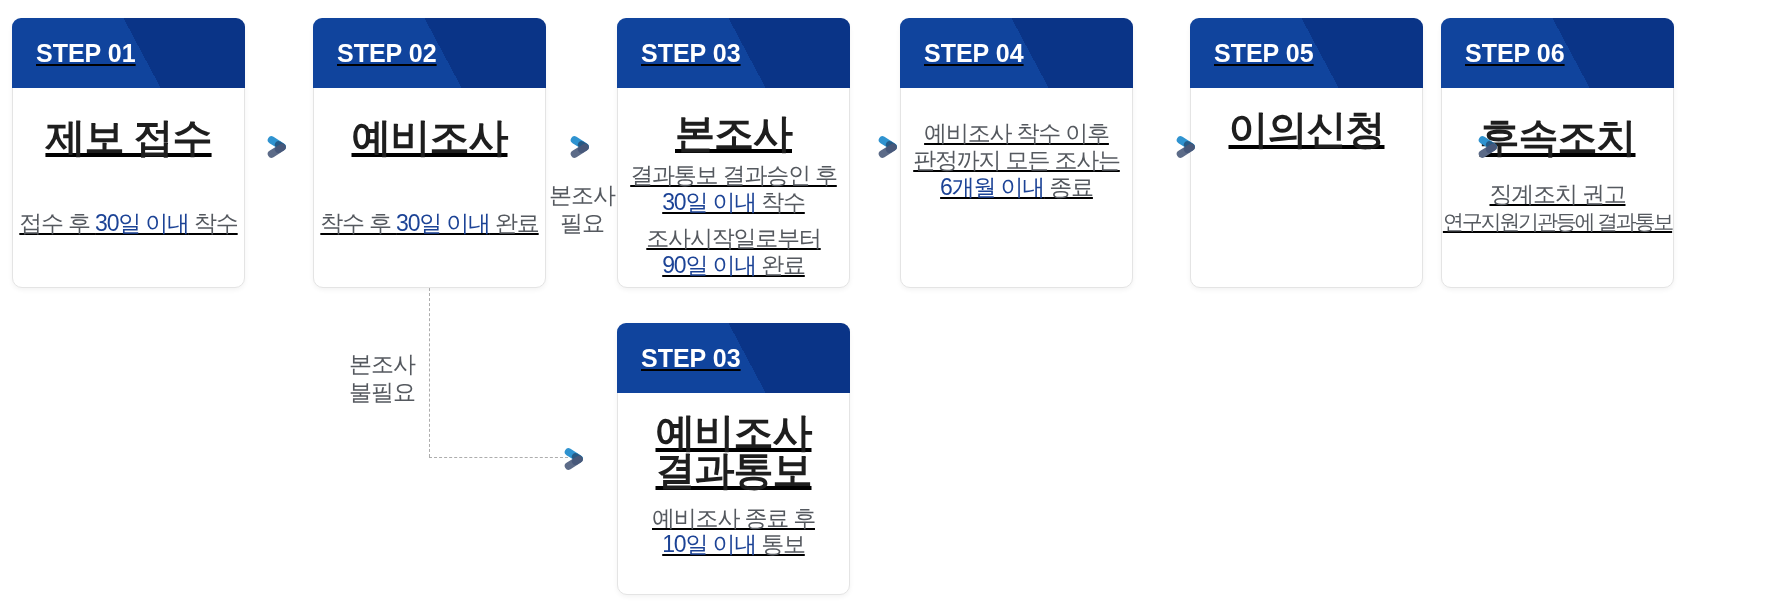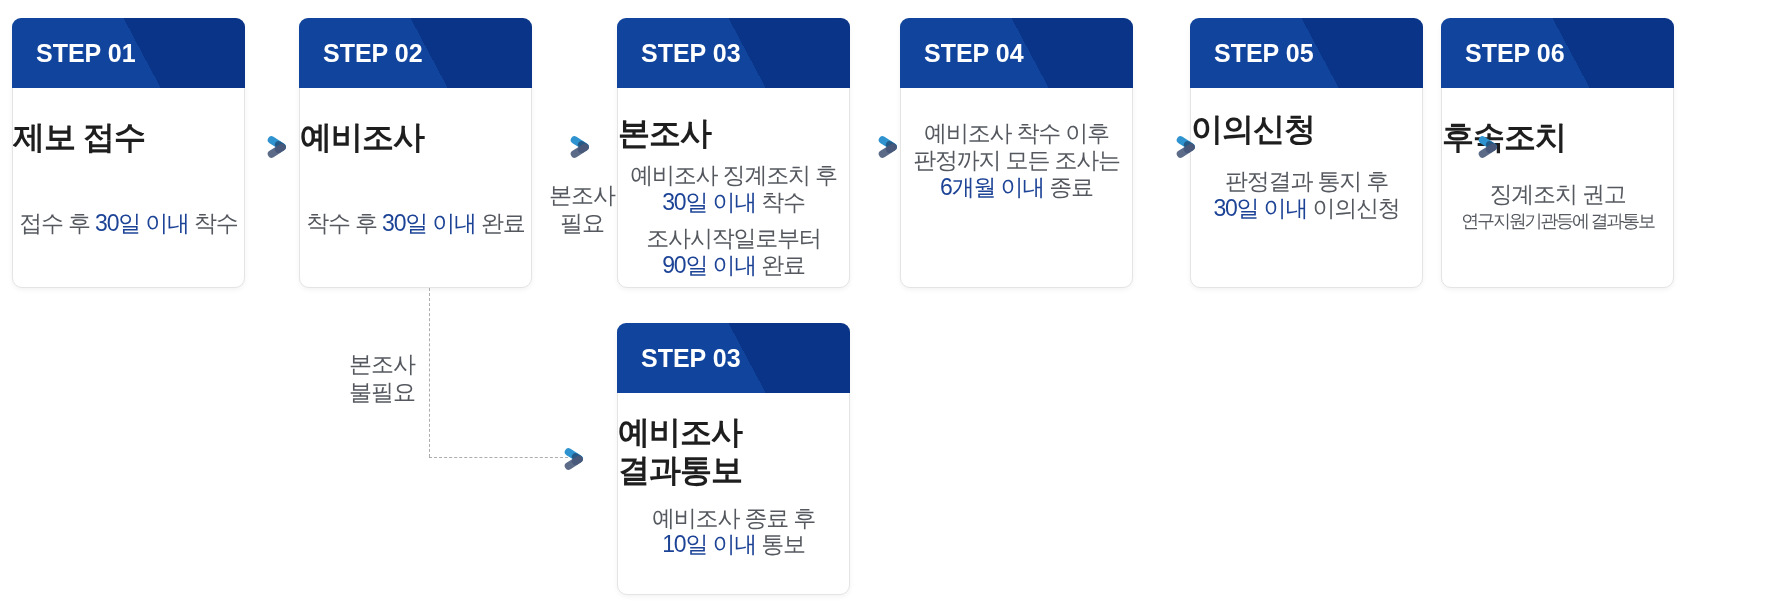--- a/index.html
+++ b/index.html
@@ -4,55 +4,56 @@
 <style>
   html,body{margin:0;padding:0;background:#fff;}
   body{font-family:"Liberation Sans","DejaVu Sans",sans-serif;}
   .canvas{position:relative;width:1773px;height:610px;background:#fff;overflow:hidden;}
 
   .card{
     position:absolute;top:18px;width:233px;height:270px;
     background:#fff;border:1px solid var(--card_border,#e4e4e4);
     border-radius:10px;box-shadow:0 2px 5px rgba(0,0,0,.05);
     box-sizing:border-box;
-  }
-  .c1{left:12px}.c2{left:299px}.c3{left:617px}.c4{left:900px}.c5{left:1190px}.c6{left:1441px}
+    text-decoration:underline;
+  }
+  .c1{left:12px}.c2{left:313px}.c3{left:617px}.c4{left:900px}.c5{left:1190px}.c6{left:1441px}
   .card.branch{left:617px;top:323px;height:272px}
 
   .card-header{
     height:70px;margin:-1px -1px 0 -1px;
     border-radius:9px 9px 0 0;
     background:linear-gradient(62deg,var(--header_blue,#10449d) 55%,var(--header_blue_dark,#0a3487) 55%);
     display:flex;align-items:center;padding-left:24px;box-sizing:border-box;
   }
   .step-label{color:#fff;font-size:25px;font-weight:700;letter-spacing:0;}
 
   .card-body{position:relative;height:calc(100% - 70px);overflow:hidden;}
 
   .card-title{
-    margin-top:28px;text-align:left;font-size:32px;font-weight:700;
+    margin-top:28px;text-align:center;font-size:40px;font-weight:700;
     line-height:42px;color:var(--title_black,#1e1e1e);letter-spacing:-1px;
   }
   .c3 .card-title{margin-top:24px}
   .c5 .card-title{margin-top:20px}
   .branch .card-title{margin-top:20px;line-height:38px}
 
   .card-desc{
     text-align:center;font-size:23px;line-height:27px;
     color:var(--desc_gray,#55595f);letter-spacing:-1.2px;
   }
   .desc-line{white-space:nowrap;}
   .seg.blue{color:var(--accent_text_blue,#1c4396);}
   .c1 .card-desc,.c2 .card-desc{margin-top:52px}
   .c3 .card-desc{margin-top:8px}
   .c3 .desc-line:nth-child(3){margin-top:9px}
   .c4 .card-desc{margin-top:32px}
   .c5 .card-desc{margin-top:18px}
   .c6 .card-desc{margin-top:23px}
-  .c6 .desc-line:nth-child(2){font-size:18px;letter-spacing:-2.2px;}
+  .c6 .desc-line:nth-child(2){font-size:21px;letter-spacing:-2.2px;}
   .branch .card-desc{margin-top:16px;line-height:26px}
 
   .arrow{position:absolute;top:133px;width:28px;height:28px;}
   .a1{left:265px}.a2{left:568px}.a3{left:876px}.a4{left:1174px}.a5{left:1476px}
   .arrow.branch-arrow{left:562px;top:445px;}
 
   .flow-label{
     position:absolute;text-align:center;font-size:23px;line-height:28px;
     color:var(--desc_gray,#55595f);letter-spacing:-1px;
   }
@@ -99,21 +100,21 @@
 
   <div class="card c3">
     <div class="card-header">
       <span class="step-label">STEP 03</span>
     </div>
     <div class="card-body">
       <div class="card-title">
           <div class="t-line">본조사</div>
         </div>
       <div class="card-desc">
-          <div class="desc-line"><span class="seg">예비조사 징계조치 후</span></div>
+          <div class="desc-line"><span class="seg">결과통보 결과승인 후</span></div>
           <div class="desc-line"><span class="seg blue">30일 이내</span><span class="seg"> 착수</span></div>
           <div class="desc-line"><span class="seg">조사시작일로부터</span></div>
           <div class="desc-line"><span class="seg blue">90일 이내</span><span class="seg"> 완료</span></div>
         </div>
     </div>
   </div>
 
   <div class="card c4">
     <div class="card-header">
       <span class="step-label">STEP 04</span>
@@ -128,24 +129,20 @@
   </div>
 
   <div class="card c5">
     <div class="card-header">
       <span class="step-label">STEP 05</span>
     </div>
     <div class="card-body">
       <div class="card-title">
           <div class="t-line">이의신청</div>
         </div>
-      <div class="card-desc">
-          <div class="desc-line"><span class="seg">판정결과 통지 후</span></div>
-          <div class="desc-line"><span class="seg blue">30일 이내</span><span class="seg"> 이의신청</span></div>
-        </div>
     </div>
   </div>
 
   <div class="card c6">
     <div class="card-header">
       <span class="step-label">STEP 06</span>
     </div>
     <div class="card-body">
       <div class="card-title">
           <div class="t-line">후속조치</div>

